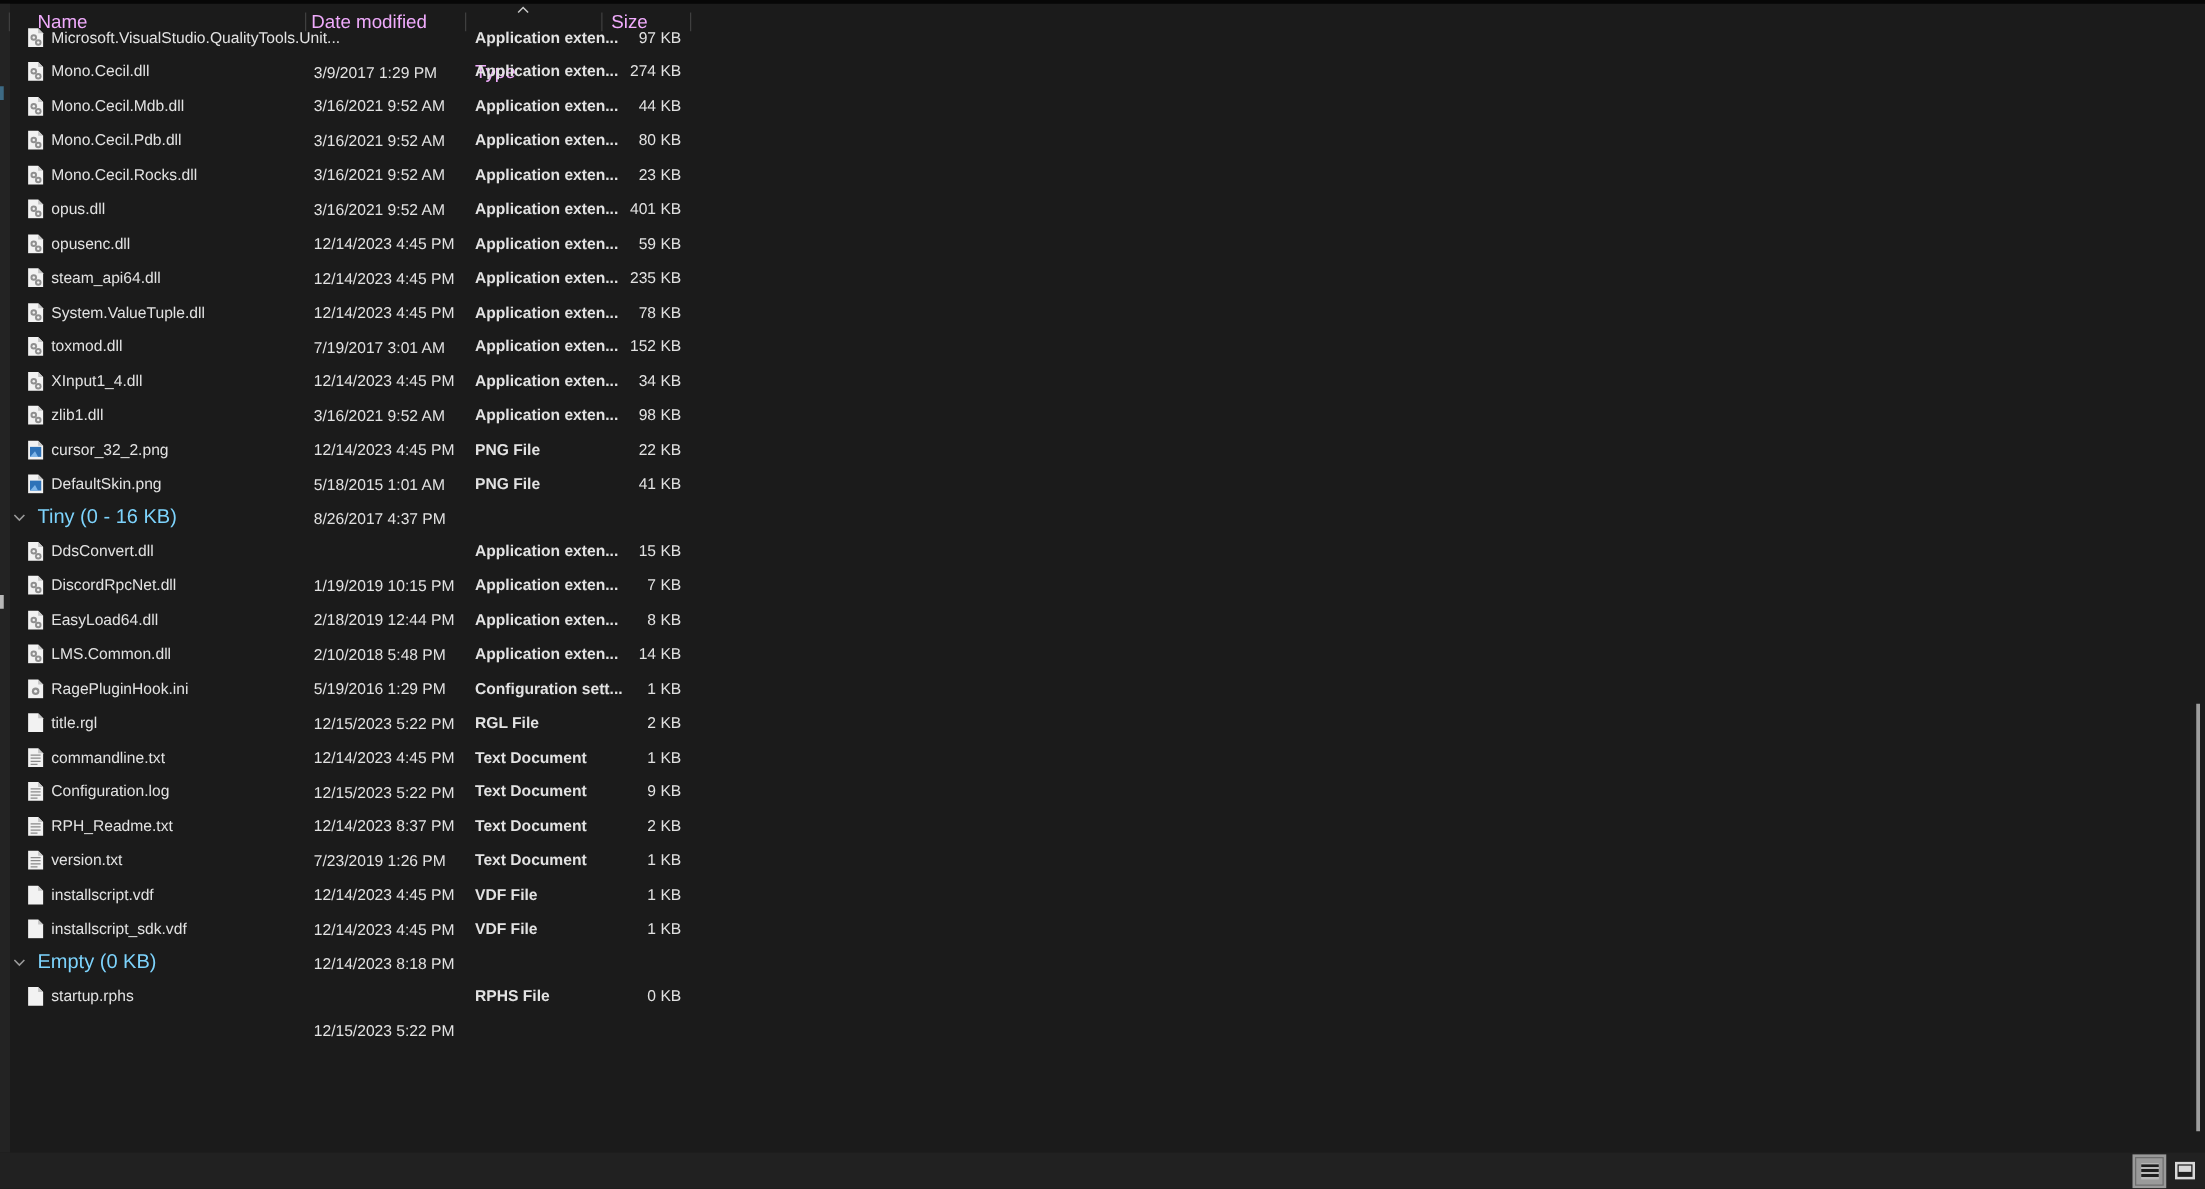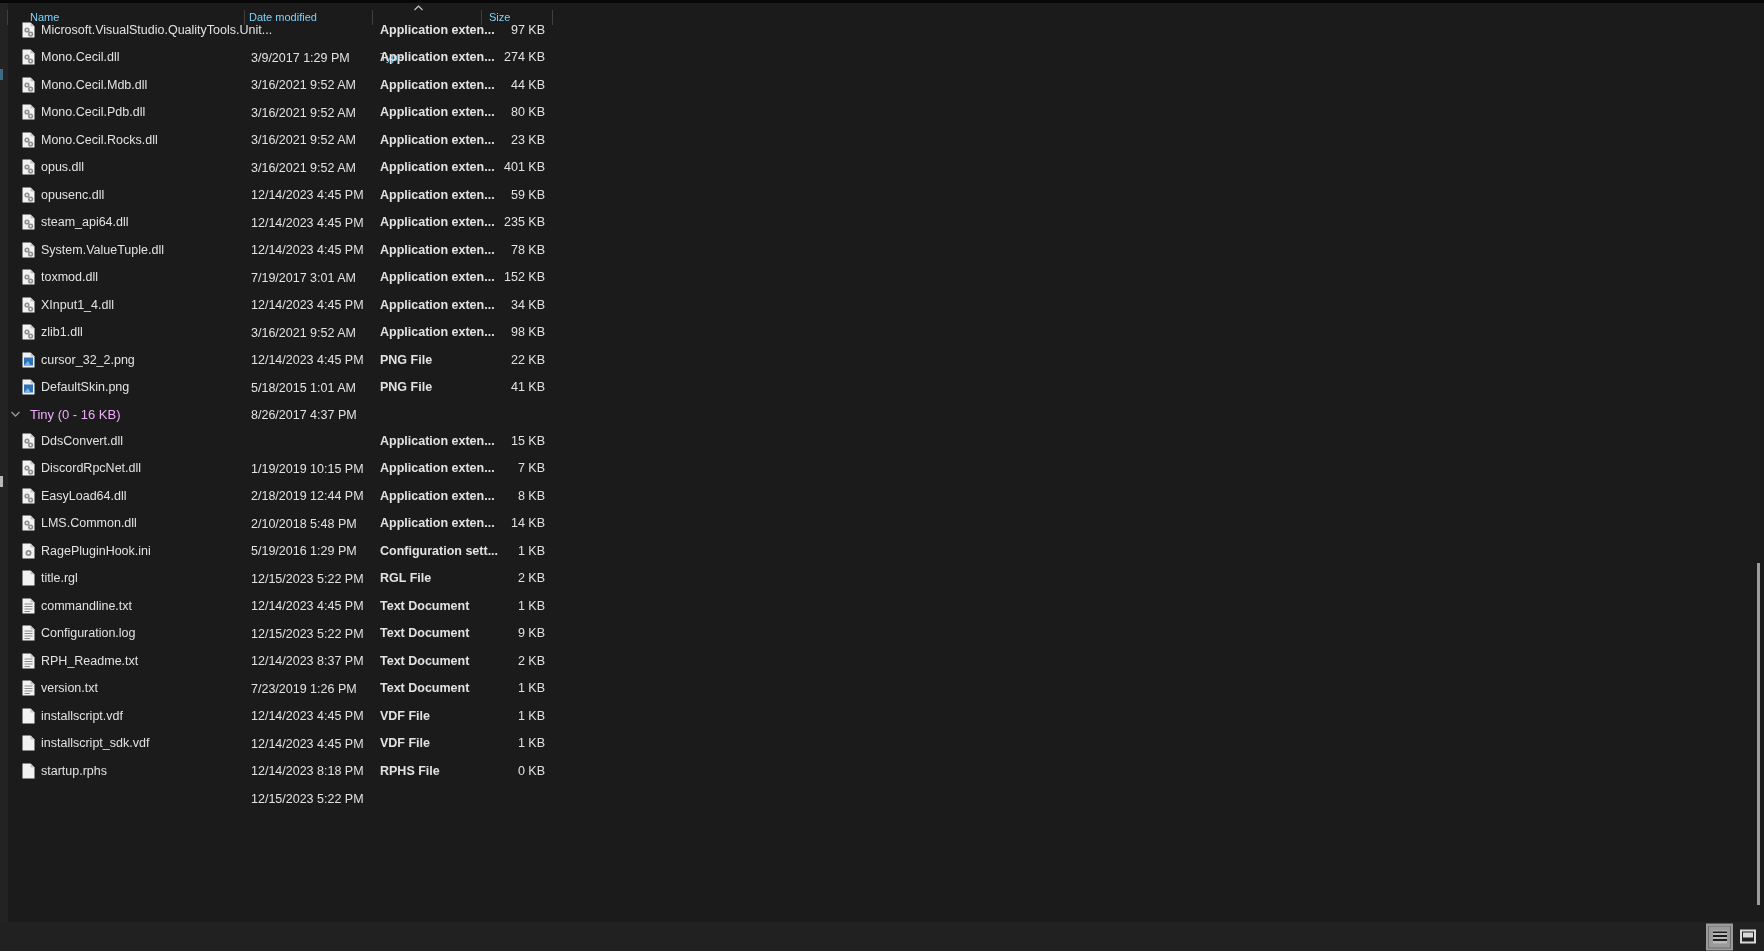--- a/index.html
+++ b/index.html
@@ -10,21 +10,21 @@
   }
   .topstrip{position:absolute;top:0;left:0;width:100%;height:3px;background:#070707;}
   .leftstrip{position:absolute;top:3px;left:0;width:8px;height:919px;background:#232323;}
   .frag{position:absolute;width:3px;height:11px;}
   .frag1{left:0;top:69px;background:#3d6a84;}
   .frag2{left:0;top:476px;background:#b9b9b9;}
 
   
   .colheader{position:absolute;top:3px;left:0;width:100%;height:28px;}
   .hlabel{position:absolute;top:0;height:28px;display:flex;align-items:center;
-          font-size:11px;color:#7dd3fc;cursor:default;}
+          font-size:15px;color:#f0abfc;cursor:default;}
   .h-name{left:30px;}
   .h-date{left:249px;}
   .h-type{left:380px;margin-top:40px;}
   .h-size{left:489px;}
   .hdiv{position:absolute;top:7px;width:1px;height:15px;background:#3f3f3f;}
   .hd0{left:7px;}.hd1{left:244px;}.hd2{left:372px;}.hd3{left:481px;}.hd4{left:552px;}
   .sortchev{position:absolute;left:412px;top:1px;line-height:0;}
 
   
   .list{position:absolute;top:16px;left:0;width:100%;}
@@ -34,21 +34,21 @@
   .cell{position:absolute;top:0;height:100%;display:flex;align-items:center;
         font-size:12.5px;color:#e2e2e2;white-space:nowrap;}
   .cell.name{left:41px;}
   .cell.date{left:251px;margin-top:28px;}
   .cell.type{left:380px;font-weight:bold;}
   .cell.size{left:455px;width:90px;justify-content:flex-end;}
 
   .group-header{position:relative;height:26px;}
   .gchev{position:absolute;left:9px;top:50%;transform:translateY(-50%);line-height:0;}
   .glabel{position:absolute;left:30px;top:50%;transform:translateY(-50%);
-          font-size:13px;color:#f0abfc;white-space:nowrap;}
+          font-size:16px;color:#7dd3fc;white-space:nowrap;}
 
   
   .scrollthumb{position:absolute;right:4px;top:563px;width:3px;height:342px;background:#9d9d9d;}
 
   
   .statusbar{position:absolute;left:0;bottom:0;width:100%;height:29px;background:#212121;}
   .viewbtns{position:absolute;right:5px;top:50%;transform:translateY(-50%);display:flex;gap:5px;}
   .viewbtn{width:23px;height:23px;display:flex;align-items:center;justify-content:center;cursor:default;}
   .viewbtn.active{background:#9a9a9a;box-shadow:0 0 0 1px #6e6e6e inset,0 0 0 2px #9a9a9a;}
   .details-glyph{width:14px;height:13px;background:#b9b9b9;
@@ -436,20 +436,26 @@
     <div class="row">
       <span class="icon"><svg width="15" height="16" viewBox="0 0 15 16">
           <path d="M1.5 0.5 H9.5 L13.5 4.5 V15.5 H1.5 Z" fill="#f2f2f2"></path>
           <path d="M9.5 0.5 L13.5 4.5 H9.5 Z" fill="#c4c4c4"></path>
         </svg></span>
       <span class="cell name">installscript_sdk.vdf</span>
       <span class="cell date">12/14/2023 8:18 PM</span>
       <span class="cell type">VDF File</span>
       <span class="cell size">1 KB</span>
     </div>
+    <div class="group-header">
+      <span class="gchev"><svg width="13" height="13" viewBox="0 0 13 13">
+          <path d="M2.5 4.5 L6.5 8.5 L10.5 4.5" stroke="#9a9a9a" stroke-width="1.3" fill="none"></path>
+        </svg></span>
+      <span class="glabel">Empty (0 KB)</span>
+    </div>
     <div class="row">
       <span class="icon"><svg width="15" height="16" viewBox="0 0 15 16">
           <path d="M1.5 0.5 H9.5 L13.5 4.5 V15.5 H1.5 Z" fill="#f2f2f2"></path>
           <path d="M9.5 0.5 L13.5 4.5 H9.5 Z" fill="#c4c4c4"></path>
         </svg></span>
       <span class="cell name">startup.rphs</span>
       <span class="cell date">12/15/2023 5:22 PM</span>
       <span class="cell type">RPHS File</span>
       <span class="cell size">0 KB</span>
     </div>

